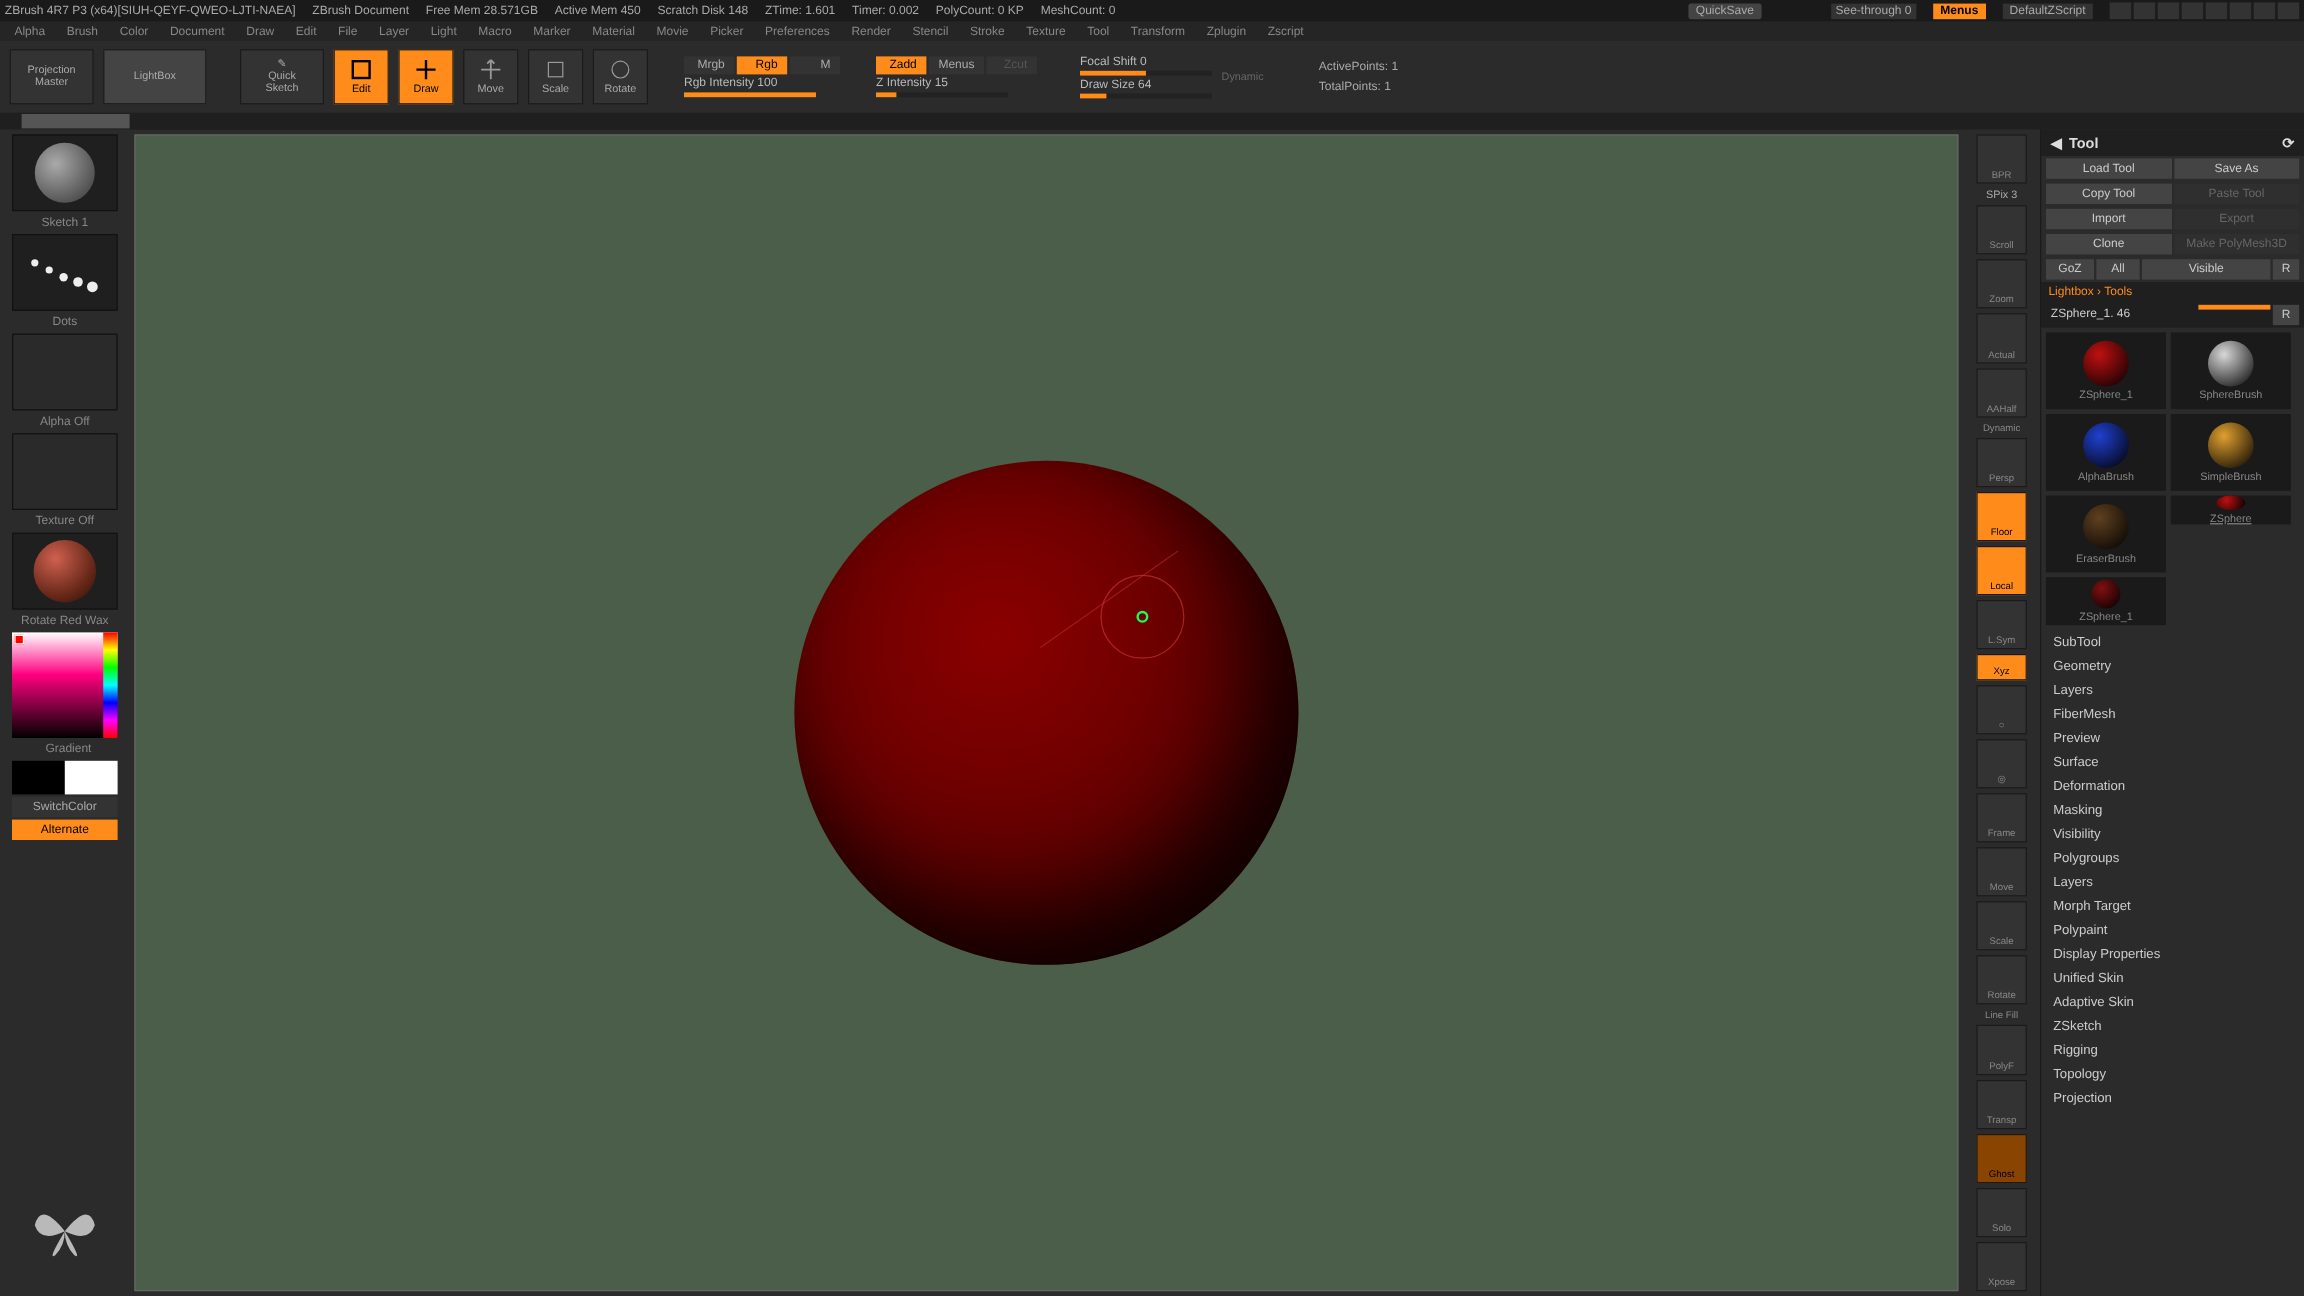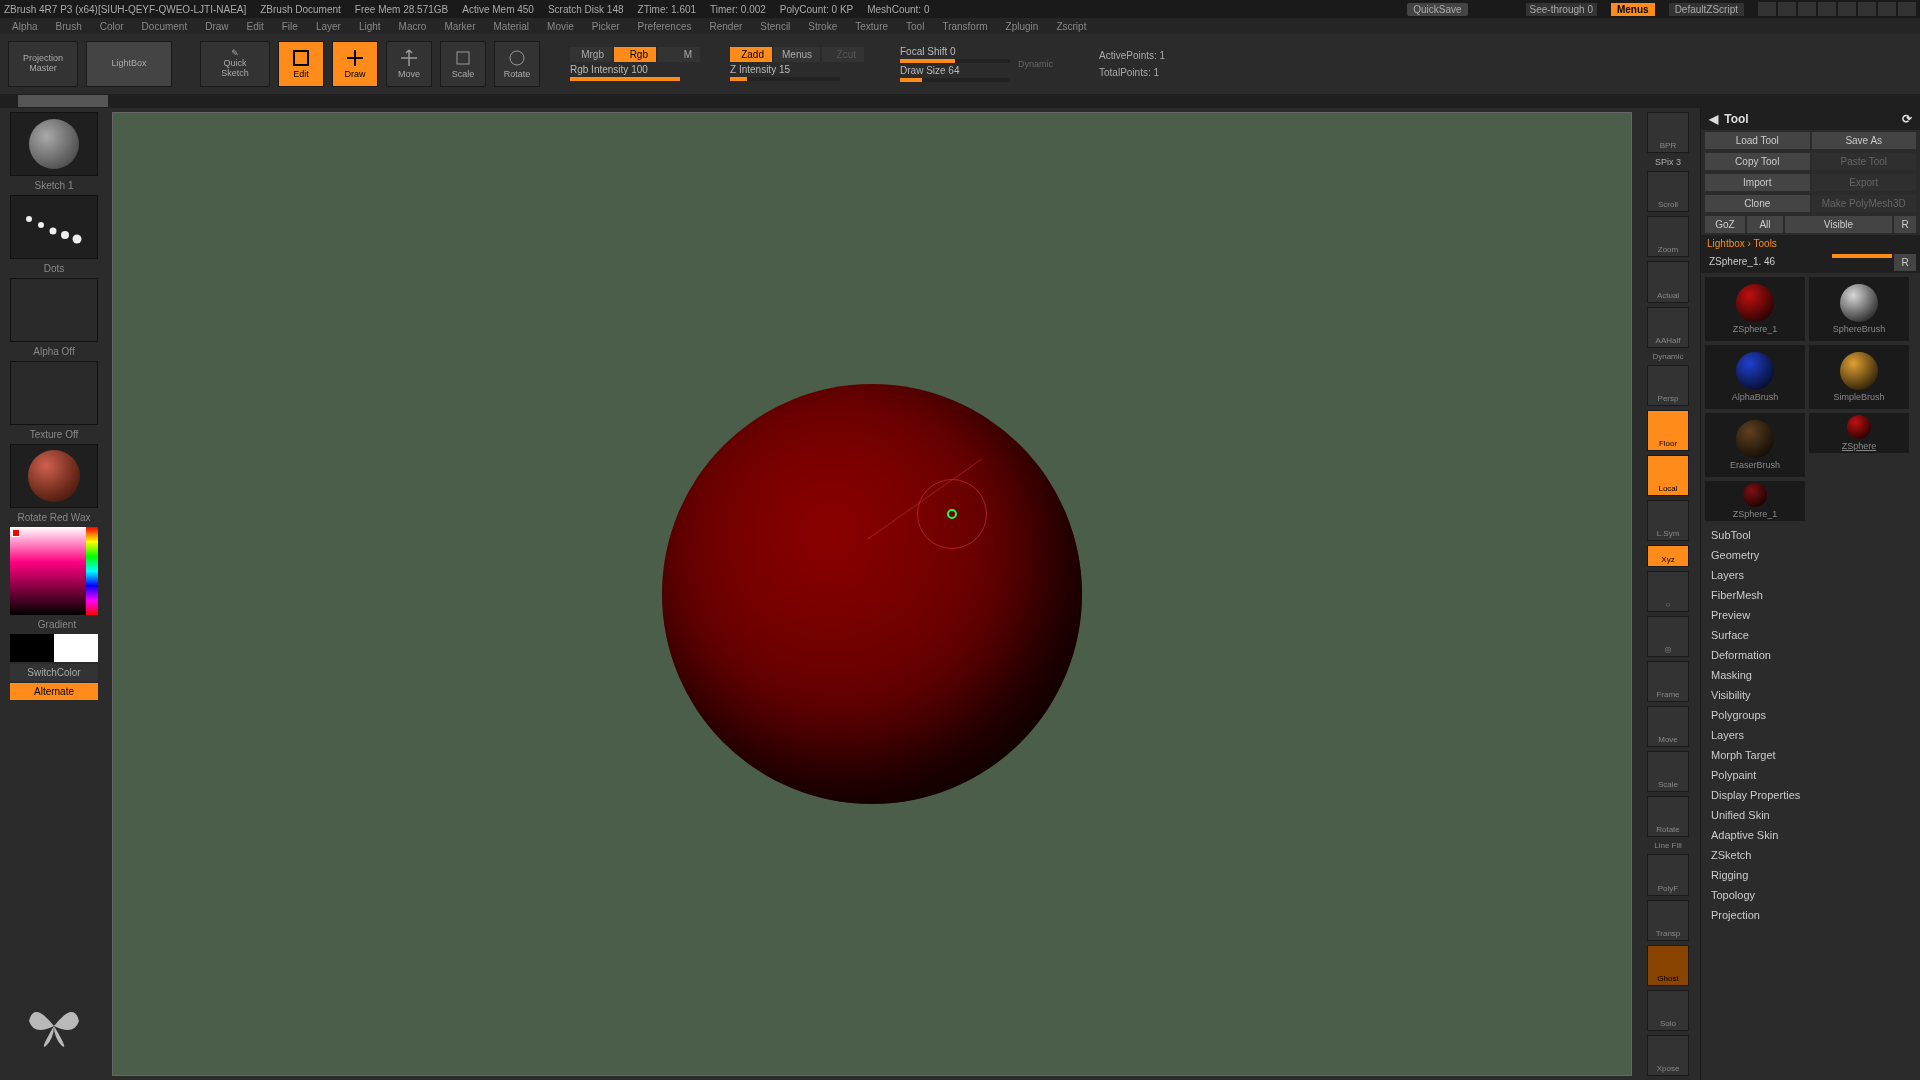--- a/index.html
+++ b/index.html
@@ -402,21 +402,21 @@
           <span>AlphaBrush</span>
         </div>
         <div class="tg-cell">
           <div class="tball" style="background: radial-gradient(circle at 35% 30%, rgb(224, 160, 48), rgb(0, 0, 0));"></div>
           <span>SimpleBrush</span>
         </div>
         <div class="tg-cell">
           <div class="tball" style="background: radial-gradient(circle at 35% 30%, rgb(96, 64, 32), rgb(0, 0, 0));"></div>
           <span>EraserBrush</span>
         </div>
-        <div class="tg-cell" style="width: 100px; height: 40px; text-decoration: underline;">
+        <div class="tg-cell" style="width: 100px; height: 24px; text-decoration: underline;">
           <div class="tball" style="background: radial-gradient(circle at 35% 30%, rgb(192, 16, 16), rgb(0, 0, 0)); width: 24px; height: 24px;"></div>
           <span>ZSphere</span>
         </div>
         <div class="tg-cell" style="width: 100px; height: 40px;">
           <div class="tball" style="background: radial-gradient(circle at 35% 30%, rgb(128, 16, 16), rgb(0, 0, 0)); width: 24px; height: 24px;"></div>
           <span>ZSphere_1</span>
         </div>
       </div>
     <div class="sub-list" id="sub-list">
         <div class="sub-item">SubTool</div>

